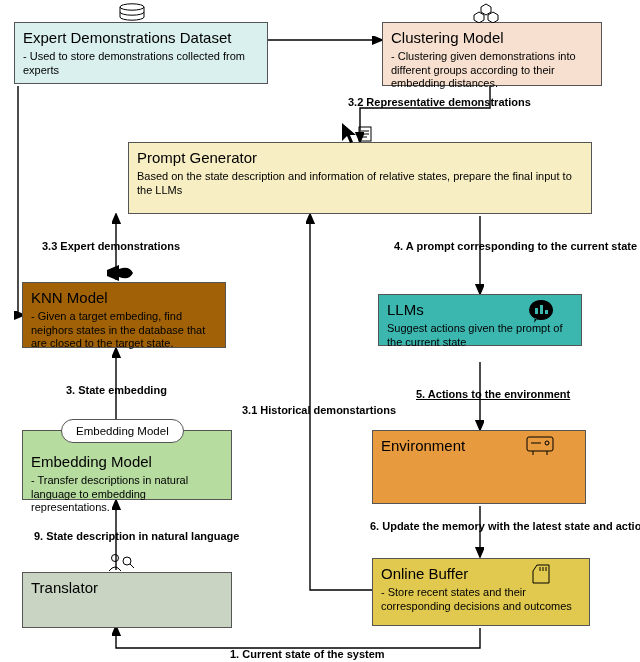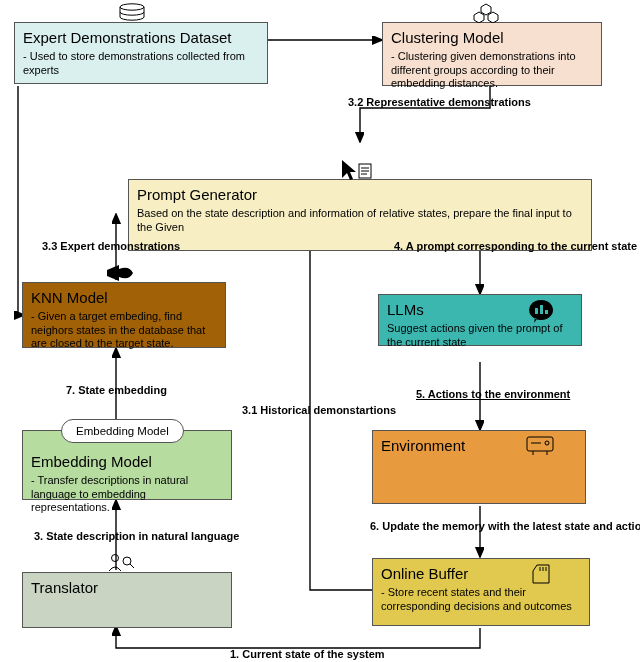--- a/index.html
+++ b/index.html
@@ -79,30 +79,30 @@
 <div class="box" style="left:382px; top:22px; width:220px; height:64px; background:#f7e0cf;">
   <svg class="icon" style="left:90px;top:-20px" width="26" height="20" viewBox="0 0 26 20">
     <polygon points="13,1 18,4 18,9 13,12 8,9 8,4" fill="none" stroke="#000"></polygon>
     <polygon points="6,9 11,12 11,17 6,20 1,17 1,12" fill="none" stroke="#000"></polygon>
     <polygon points="20,9 25,12 25,17 20,20 15,17 15,12" fill="none" stroke="#000"></polygon>
   </svg>
   <div class="title">Clustering Model</div>
   <div class="desc">- Clustering given demonstrations into different groups according to their embedding distances.</div>
 </div>
 
-<div class="box" style="left:128px; top:142px; width:464px; height:72px; background:#f7eec3;margin-top:37px;">
+<div class="box" style="left:128px; top:142px; width:464px; height:72px; background:#f7eec3;">
   <svg class="icon" style="left:210px;top:-22px" width="34" height="24" viewBox="0 0 34 24">
     <path d="M3 2 L3 20 L8 15 L11 22 L14 21 L11 14 L17 14 Z" fill="#000"></path>
     <rect x="20" y="6" width="12" height="14" fill="none" stroke="#000"></rect>
     <line x1="22" y1="10" x2="30" y2="10" stroke="#000"></line>
     <line x1="22" y1="13" x2="30" y2="13" stroke="#000"></line>
     <line x1="22" y1="16" x2="28" y2="16" stroke="#000"></line>
   </svg>
   <div class="title">Prompt Generator</div>
-  <div class="desc">Based on the state description and information of relative states, prepare the final input to the Given</div>
+  <div class="desc">Based on the state description and information of relative states, prepare the final input to the LLMs</div>
 </div>
 
 <div class="box" style="left:22px; top:282px; width:204px; height:66px; background:#a16207;">
   <svg class="icon" style="left:82px;top:-20px" width="30" height="20" viewBox="0 0 30 20">
     <path d="M2 7 L14 2 L14 18 L2 13 Z" fill="#000"></path>
     <path d="M14 6 Q24 2 28 10 Q24 18 14 14" fill="#000"></path>
   </svg>
   <div class="title">KNN Model</div>
   <div class="desc">- Given a target embeding, find neighors states in the database that are closed to the target state.</div>
 </div>
@@ -152,18 +152,18 @@
     <line x1="12" y1="4" x2="12" y2="8" stroke="#000"></line>
     <line x1="15" y1="4" x2="15" y2="8" stroke="#000"></line>
   </svg>
   <div class="title">Online Buffer</div>
   <div class="desc">- Store recent states and their corresponding decisions and outcomes</div>
 </div>
 
 <div class="label" style="left:348px; top:96px;">3.2 Representative demonstrations</div>
 <div class="label" style="left:42px; top:240px;">3.3 Expert demonstrations</div>
 <div class="label" style="left:394px; top:240px; font-weight:600;">4. A prompt corresponding to the current state</div>
-<div class="label" style="left:66px; top:384px;">7. State embedding</div>
+<div class="label" style="left:66px; top:384px;">3. State embedding</div>
 <div class="label" style="left:242px; top:404px;">3.1 Historical demonstartions</div>
 <div class="label" style="left:416px; top:388px;text-decoration:underline;">5. Actions to the environment</div>
-<div class="label" style="left:34px; top:530px;">3. State description in natural language</div>
+<div class="label" style="left:34px; top:530px;">9. State description in natural language</div>
 <div class="label" style="left:370px; top:520px;">6. Update the memory with the latest state and action</div>
 <div class="label" style="left:230px; top:648px;">1. Current state of the system</div>
 
 </body></html>

